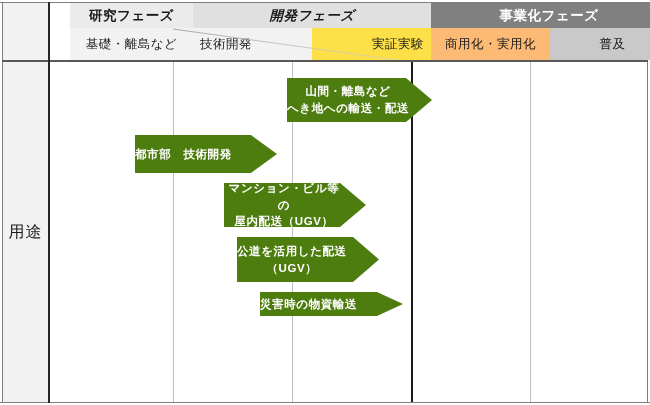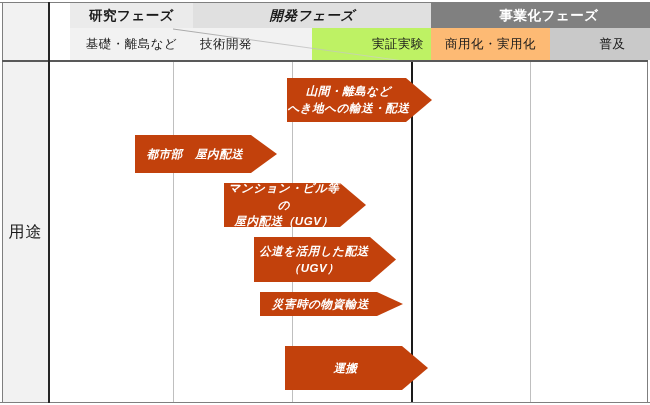--- a/index.html
+++ b/index.html
@@ -38,21 +38,21 @@
   .hdr-mid  {background:#e0e0e0;color:#1a1a1a;}
   .hdr-dark {background:#808080;color:#ffffff;text-align:center;}
 
   
   .hdr2{
     top:28px;height:32px;
     font-size:12.5px;
   }
   .sub-a{background:#f2f2f2;}
   .sub-b{background:#f2f2f2;justify-content:flex-start;padding-left:7px;position:relative;overflow:hidden;}
-  .sub-c{background:#bef264;justify-content:flex-end;padding-right:7px;}
+  .sub-c{background:#fde047;justify-content:flex-end;padding-right:7px;}
   .sub-d{background:#fdba74;}
   .sub-e{background:#c9c9c9;}
 
   
   .diag{
     position:absolute;
     left:0;top:0;width:100%;height:100%;
     pointer-events:none;
   }
 
@@ -84,27 +84,26 @@
   .frame-top   {position:absolute;left:0;top:2px;width:650px;height:1px;background:#7f7f7f;}
   .frame-bot   {position:absolute;left:0;top:402px;width:650px;height:1px;background:#7f7f7f;}
   .frame-left  {position:absolute;left:2px;top:2px;width:1px;height:401px;background:#7f7f7f;}
   .frame-right {position:absolute;left:647px;top:2px;width:1px;height:401px;background:#7f7f7f;}
   .sep-hdr     {position:absolute;left:2px;top:60px;width:646px;height:1.5px;background:#595959;}
   .sep-lbl     {position:absolute;left:48px;top:2px;width:2px;height:401px;background:#262626;}
 
   
   .arrow{
     position:absolute;
-    background:#c2410c;
+    background:#4d7c0f;
     display:flex;
     align-items:center;
-    justify-content:center;
+    justify-content:flex-start;
     box-sizing:border-box;
     clip-path:polygon(0 0, calc(100% - 26px) 0, 100% 50%, calc(100% - 26px) 100%, 0 100%);
-    font-style:italic;
   }
   .arrow .lbl{
     color:#ffffff;
     font-size:11.5px;
     font-weight:bold;
     line-height:1.45;
     text-align:center;
     letter-spacing:.6px;
     padding-right:22px;
     white-space:pre-line;
@@ -161,35 +160,32 @@
     <div class="vline" style="left:242px;"></div>
     <div class="vline thick" style="left:361px;"></div>
     <div class="vline" style="left:480px;"></div>
 
     <div class="arrow" style="left:237px;top:16px;width:145px;height:44px;">
       <span class="lbl">山間・離島など
 へき地への輸送・配送</span>
     </div>
 
     <div class="arrow" style="left:85px;top:73px;width:142px;height:38px;">
-      <span class="lbl">都市部　屋内配送</span>
+      <span class="lbl">都市部　技術開発</span>
     </div>
 
     <div class="arrow" style="left:174px;top:121px;width:142px;height:44px;">
       <span class="lbl">マンション・ビル等の
 屋内配送（UGV）</span>
     </div>
 
-    <div class="arrow" style="left:204px;top:175px;width:142px;height:45px;">
+    <div class="arrow" style="left:187px;top:175px;width:142px;height:45px;">
       <span class="lbl">公道を活用した配送
 （UGV）</span>
     </div>
 
     <div class="arrow" style="left:210px;top:230px;width:143px;height:24px;">
       <span class="lbl">災害時の物資輸送</span>
     </div>
 
-    <div class="arrow" style="left:235px;top:284px;width:143px;height:44px;">
-      <span class="lbl">運搬</span>
-    </div>
 
   </div>
 </div>
 
 </body></html>

